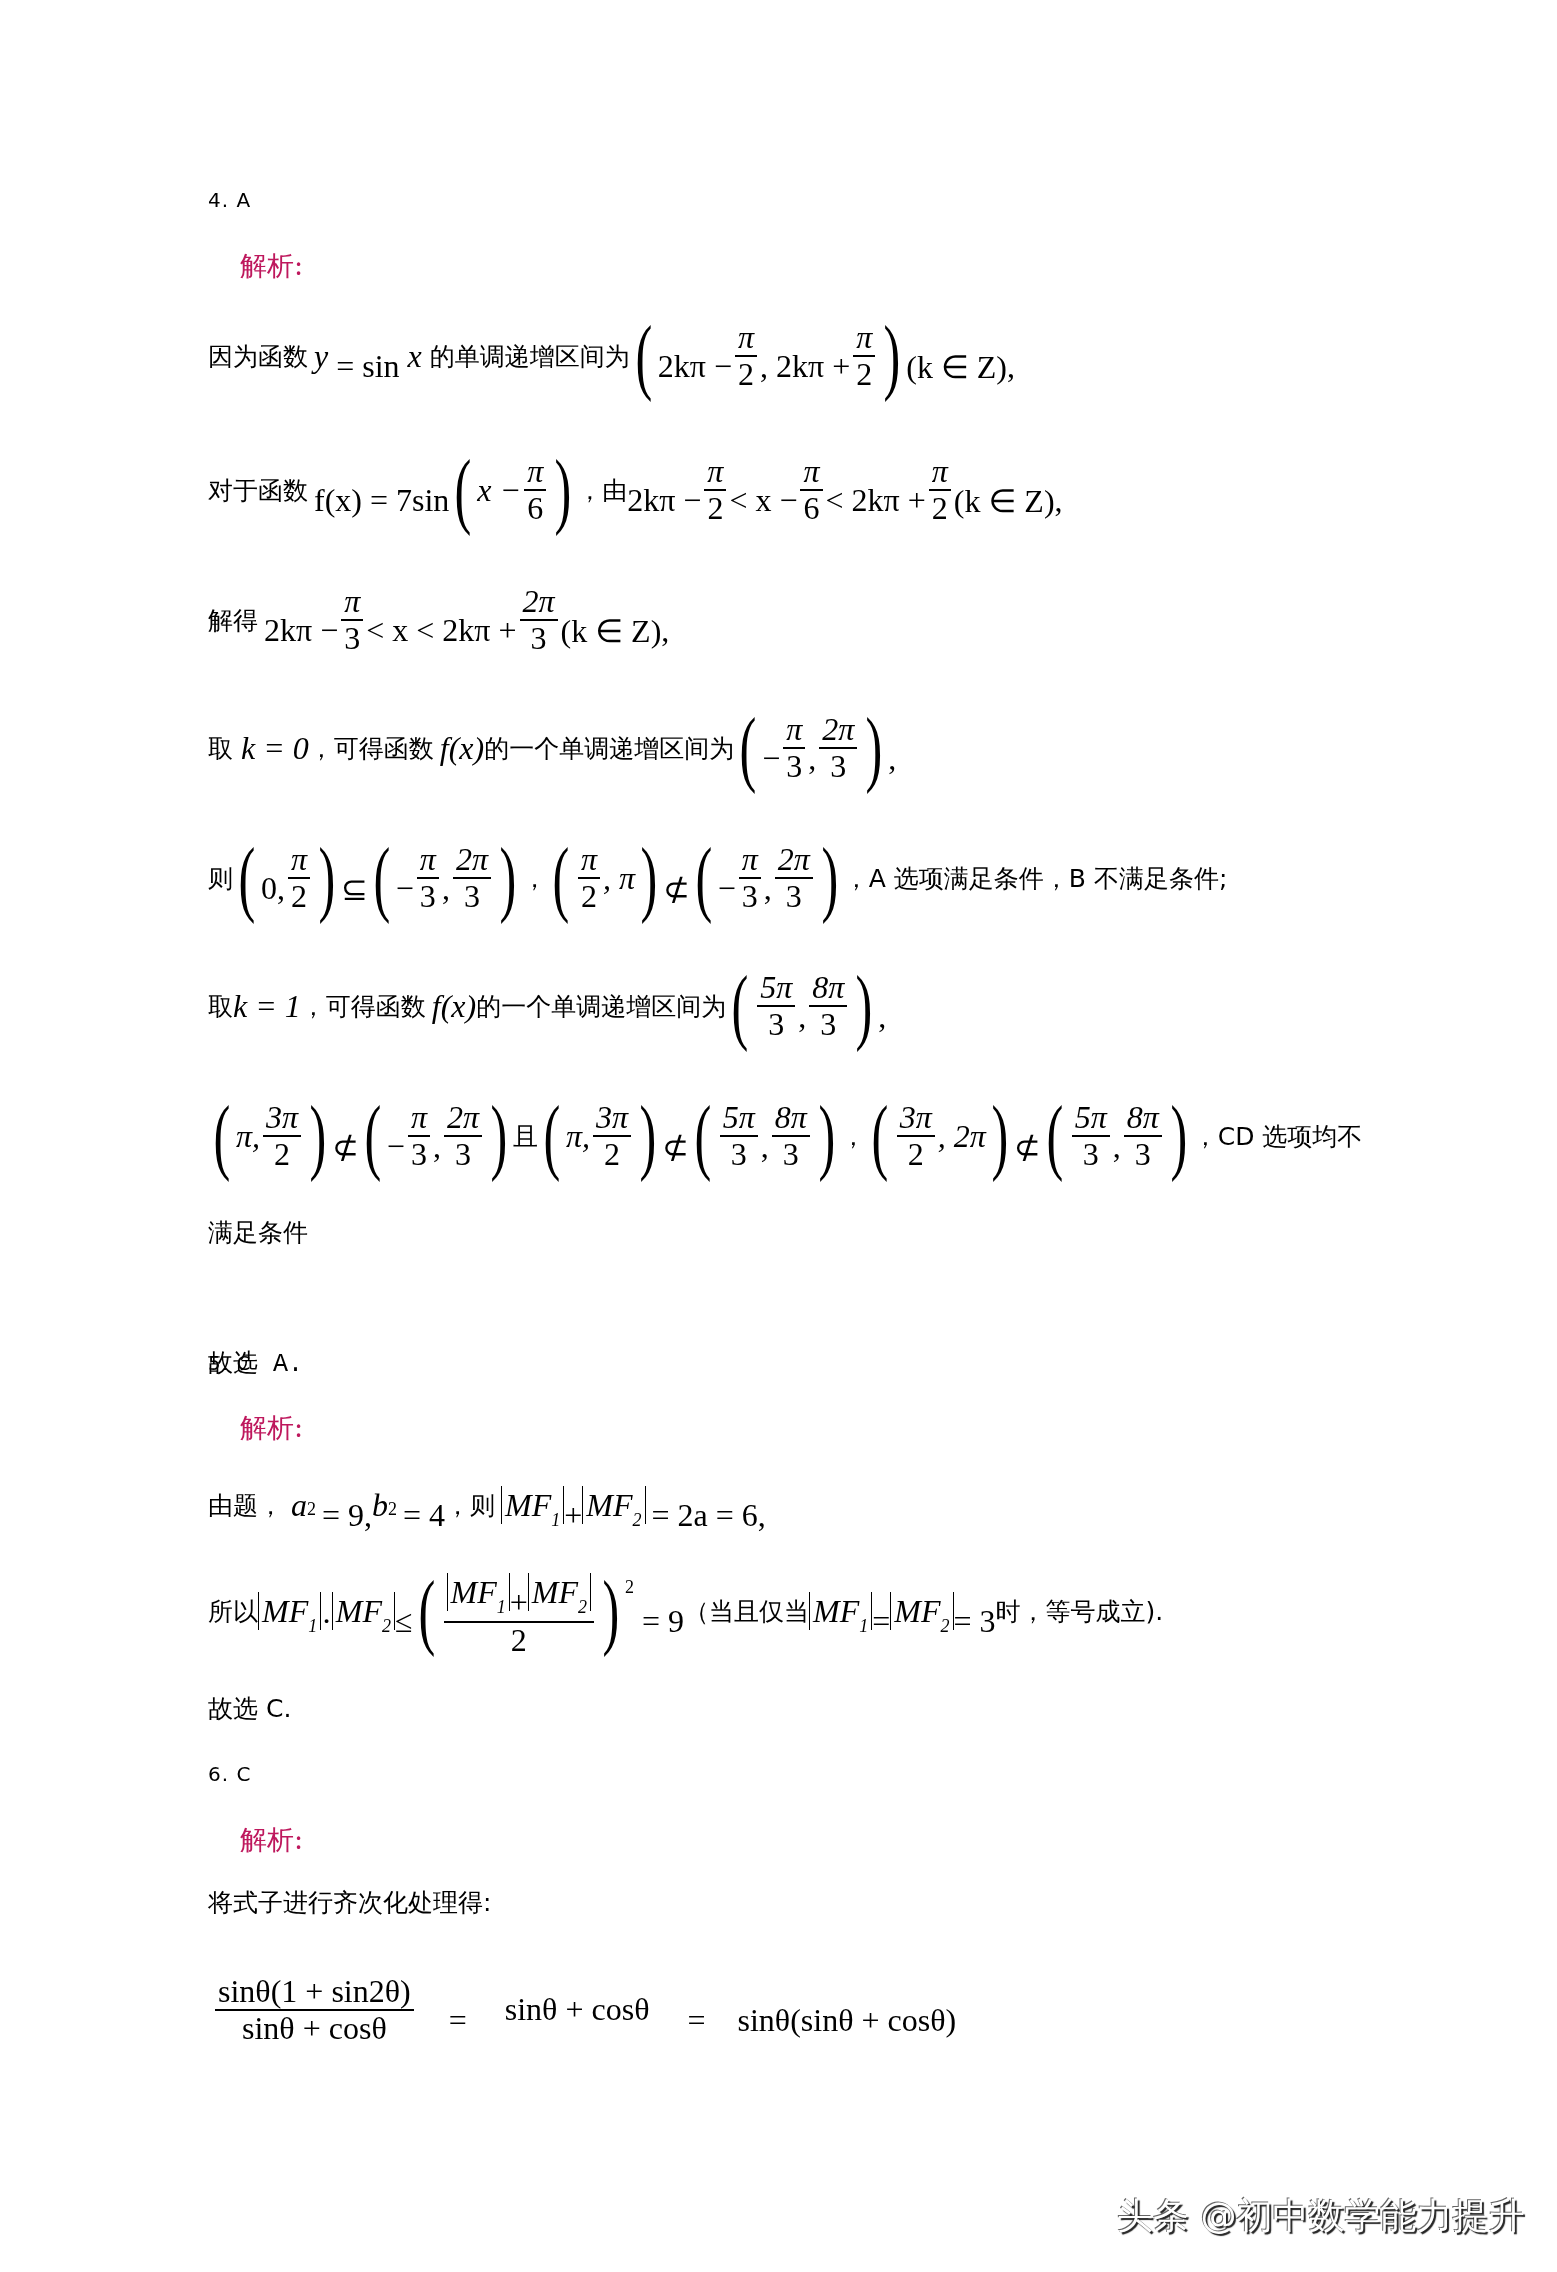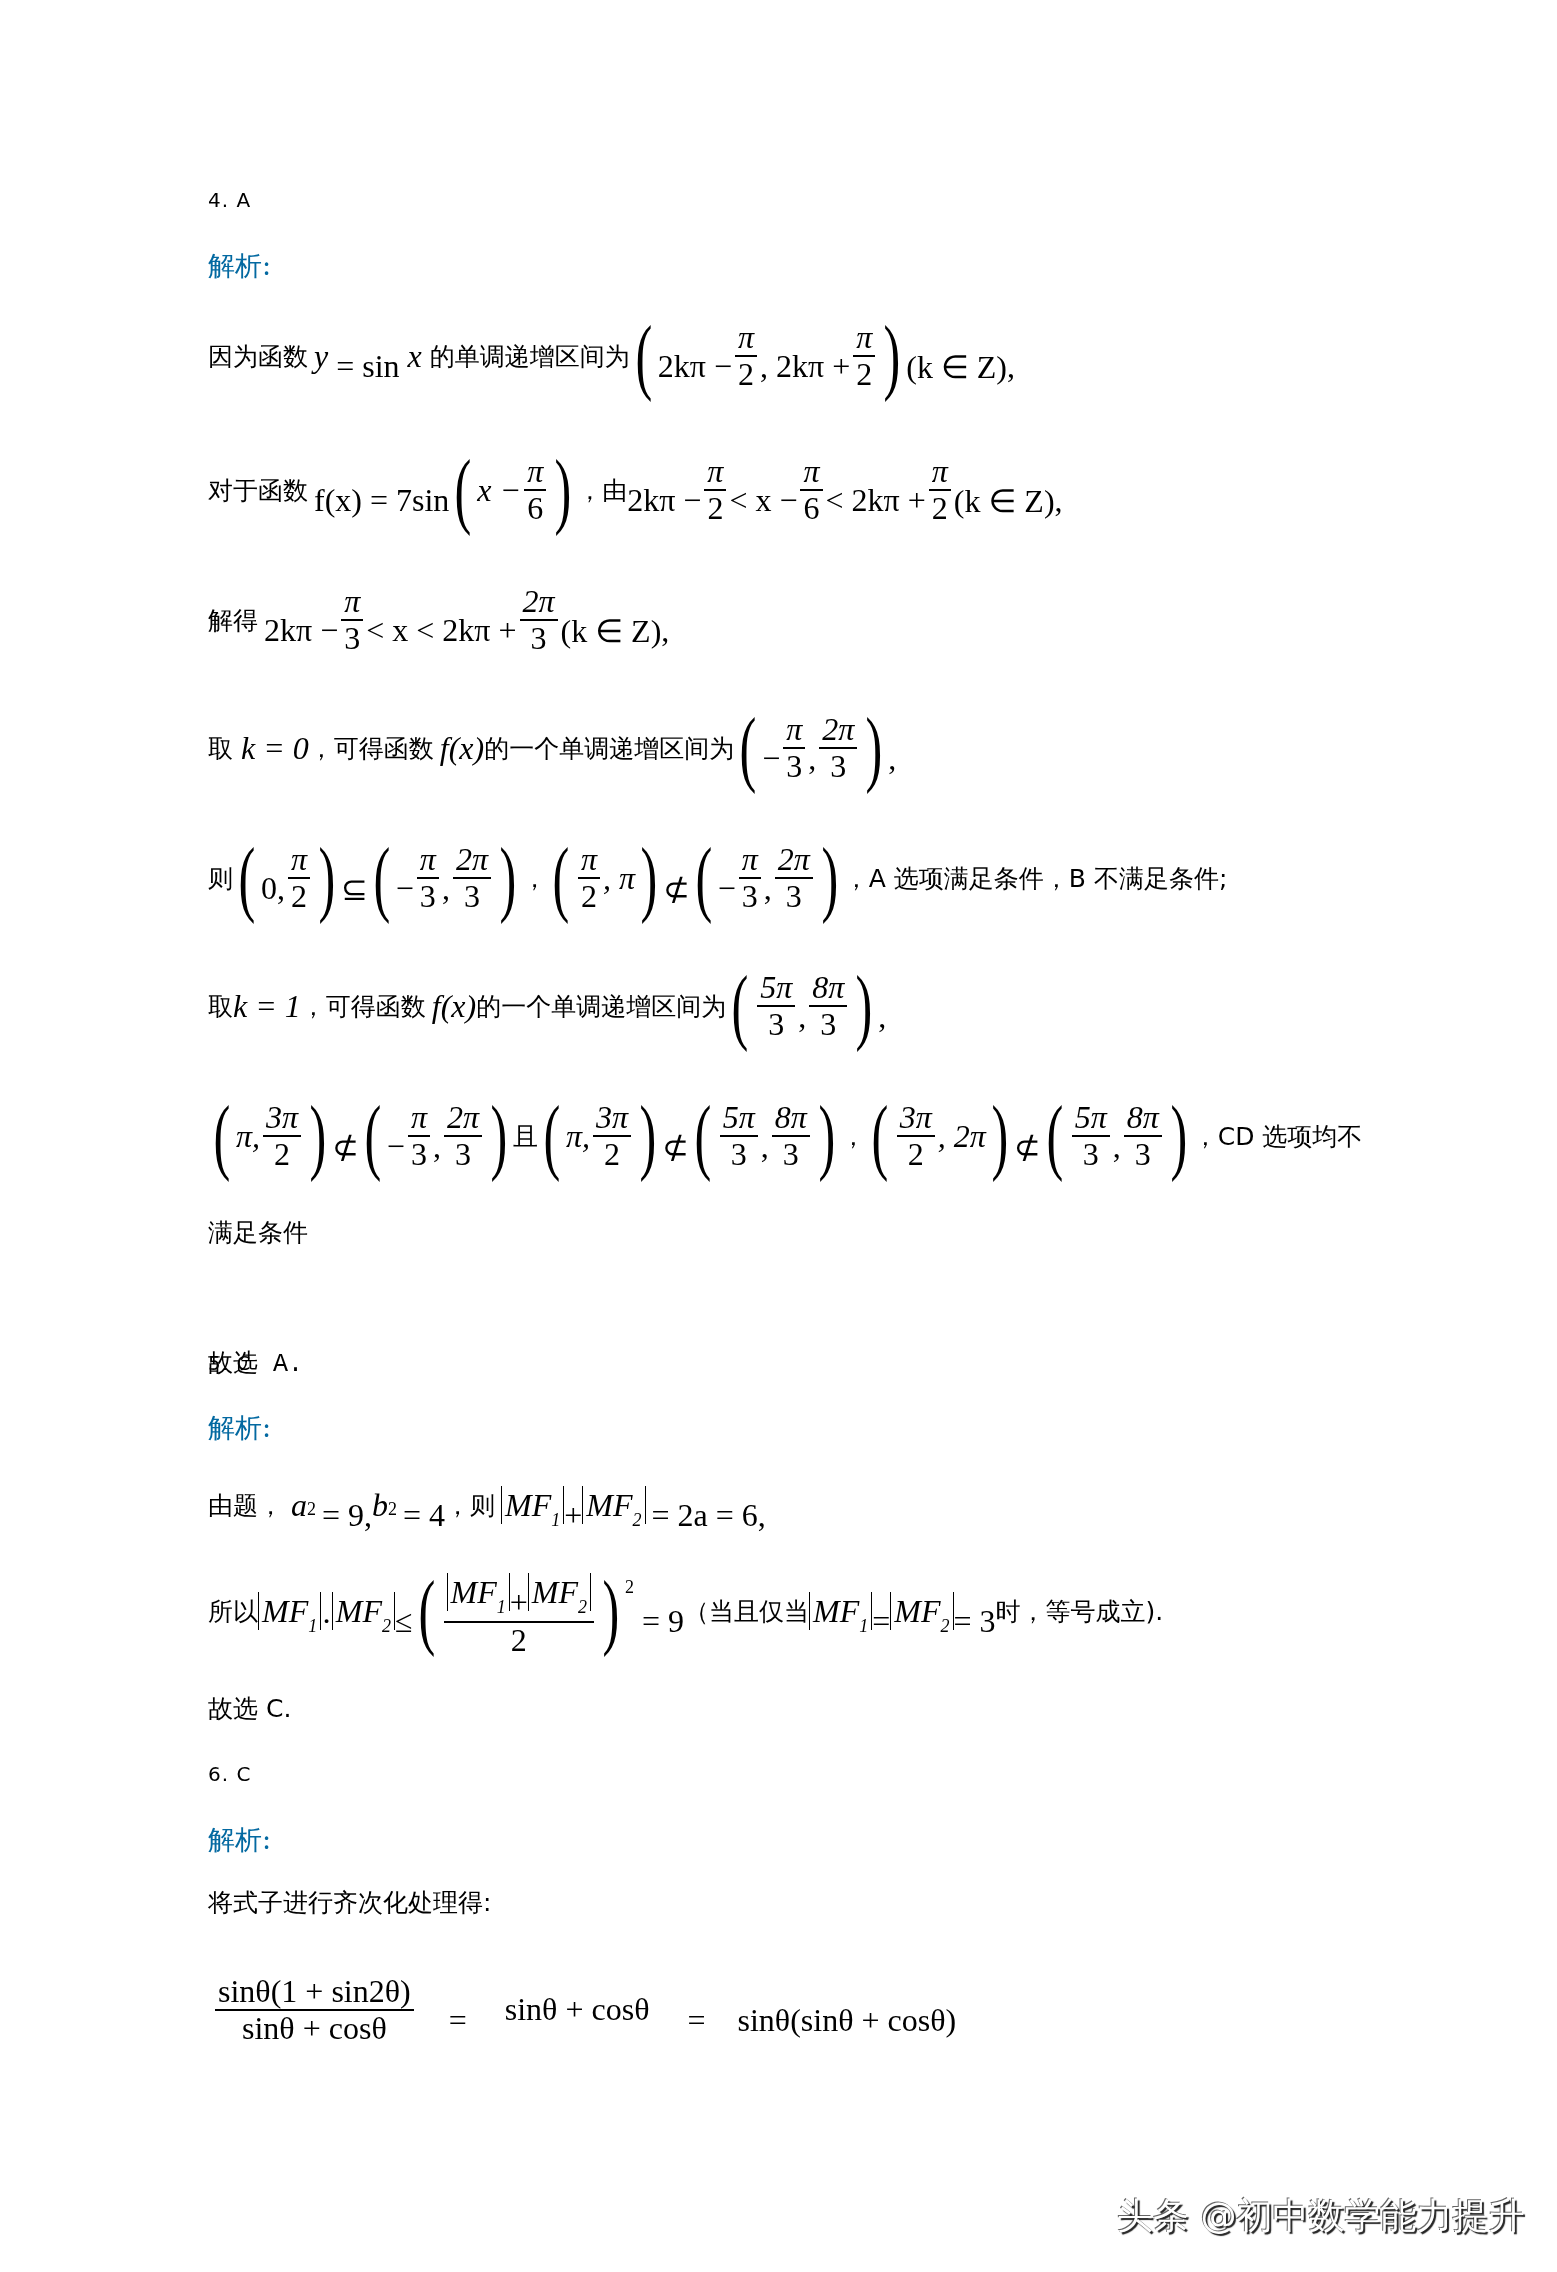--- a/index.html
+++ b/index.html
@@ -1,20 +1,20 @@
 <!DOCTYPE html>
 <html><head>
 <meta charset="utf-8">
 <style>
   html, body { margin:0; padding:0; background:#ffffff; }
   body { width:1557px; height:2272px; position:relative; overflow:hidden;
          font-family:"DejaVu Sans", sans-serif; color:#000; }
   .line { position:absolute; left:208px; white-space:nowrap; display:flex; align-items:center; }
   .qnum { font-family:"DejaVu Sans", sans-serif; font-size:20px; letter-spacing:1px; }
-  .label { color:#0369a1; font-size:27px; font-family:"DejaVu Serif", serif; }
+  .label { color:#be185d; font-size:27px; font-family:"DejaVu Serif", serif;margin-left:32px; }
   .cn { font-size:25px; font-family:"DejaVu Sans", sans-serif; letter-spacing:0px; }
   .m { font-family:"Liberation Serif", serif; font-size:32px;margin-top:21px; }
   .mi { font-family:"Liberation Serif", serif; font-style:italic; font-size:32px; }
   .frac { display:inline-flex; flex-direction:column; align-items:center; vertical-align:middle;
           margin:0 3px; font-family:"Liberation Serif", serif; font-size:32px; line-height:1.1; }
   .frac .num { padding:0 3px; border-bottom:2px solid #000; }
   .frac .den { padding:0 3px; }
   .paren { font-family:"Liberation Serif", serif; font-weight:100; transform:scaleX(0.6); display:inline-block; line-height:1; }
   .big { font-size:84px; }
   .sup { font-size:18px; vertical-align:super; position:relative; top:-6px; }

